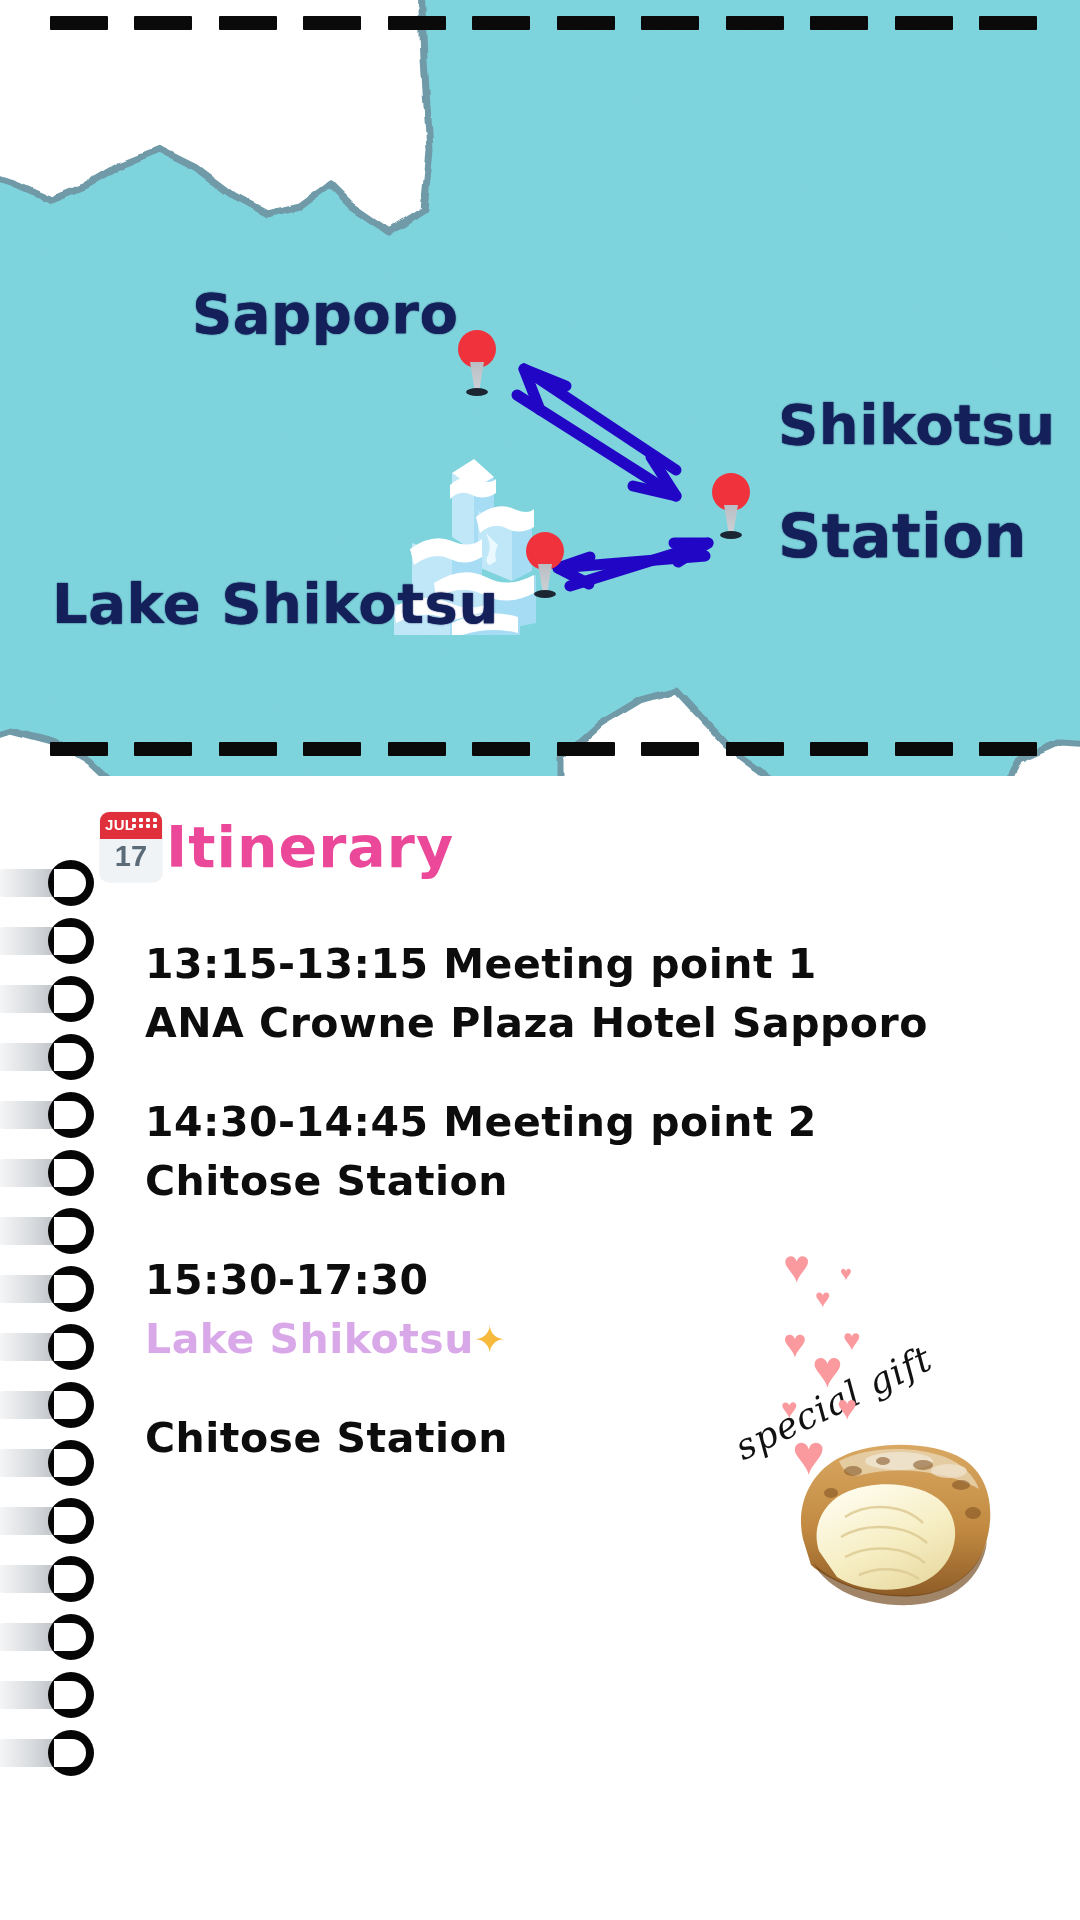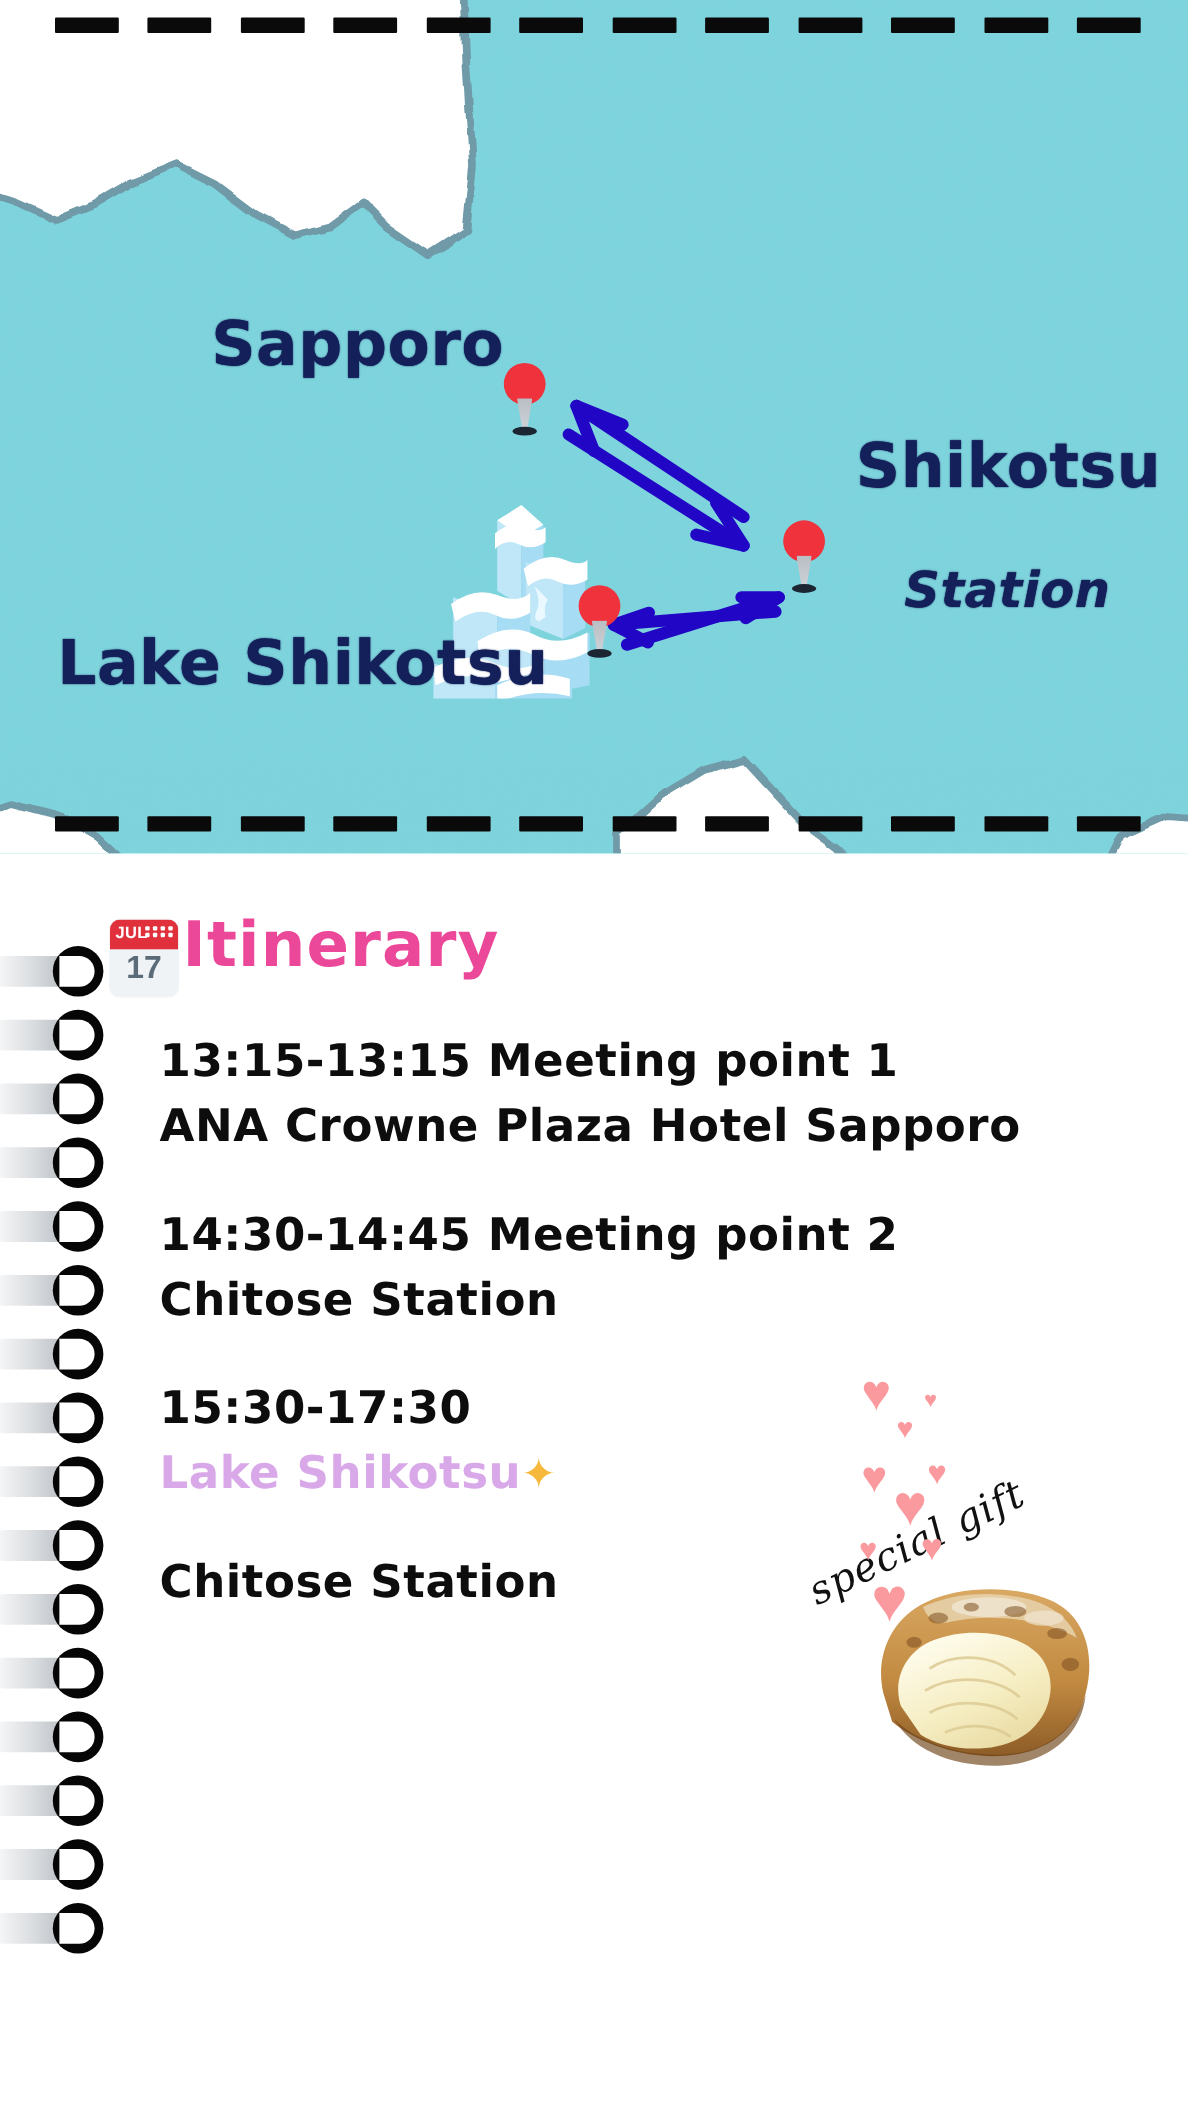--- a/index.html
+++ b/index.html
@@ -15,38 +15,38 @@
     width: 1080px; height: 1920px;
     background: #ffffff;
     overflow: hidden;
   }
 
   
   #map {
     position: absolute;
     left: 0; top: 0;
     width: 1080px; height: 776px;
-    background: #5eead4;
+    background: #f0abfc;
     overflow: hidden;
   }
   #map-svg { position: absolute; left: 0; top: 0; width: 1080px; height: 776px; }
 
   .map-label {
     position: absolute;
     color: #14205a;
     font-family: "DejaVu Sans", sans-serif;
     font-weight: bold;
     letter-spacing: 0.5px;
     white-space: nowrap;
     line-height: 1;
     text-shadow: 0 0 1px #14205a, 0 0 2px rgba(20,32,90,.45);
   }
   #label-sapporo { left: 192px; top: 314px; font-size: 56px; transform: translateY(-50%); }
   #label-chitose { left: 778px; top: 425px; font-size: 56px; transform: translateY(-50%); }
-  #label-station { left: 822px; top: 536px; font-size: 45px; transform: translateY(-50%); font-style: italic; }
+  #label-station { left: 778px; top: 536px; font-size: 60px; transform: translateY(-50%); }
   #label-shikotsu { left: 52px; top: 604px; font-size: 56px; transform: translateY(-50%); }
 
   
   .dash-row {
     position: absolute;
     left: 50px; width: 987px; height: 14px;
     display: flex; justify-content: space-between;
     z-index: 9;
   }
   .dash-row .dash {
@@ -112,21 +112,20 @@
   
   #heading {
     position: absolute; left: 100px; top: 812px;
     display: flex; align-items: center; gap: 4px;
   }
   #cal-icon {
     position: relative; width: 62px; height: 70px;
     border-radius: 9px; overflow: hidden;
     background: #eff3f6; flex: none;
     box-shadow: 0 0 0 1px rgba(0,0,0,.04);
-    margin-top: 24px;
   }
   #cal-icon .top {
     position: absolute; left: 0; top: 0; width: 100%; height: 27px;
     background: #e0303c;
   }
   #cal-icon .mon {
     position: absolute; left: 5px; top: 4px;
     color: #ffffff; font-size: 15px; font-weight: bold;
     font-family: "Liberation Sans", sans-serif; letter-spacing: .3px;
   }

